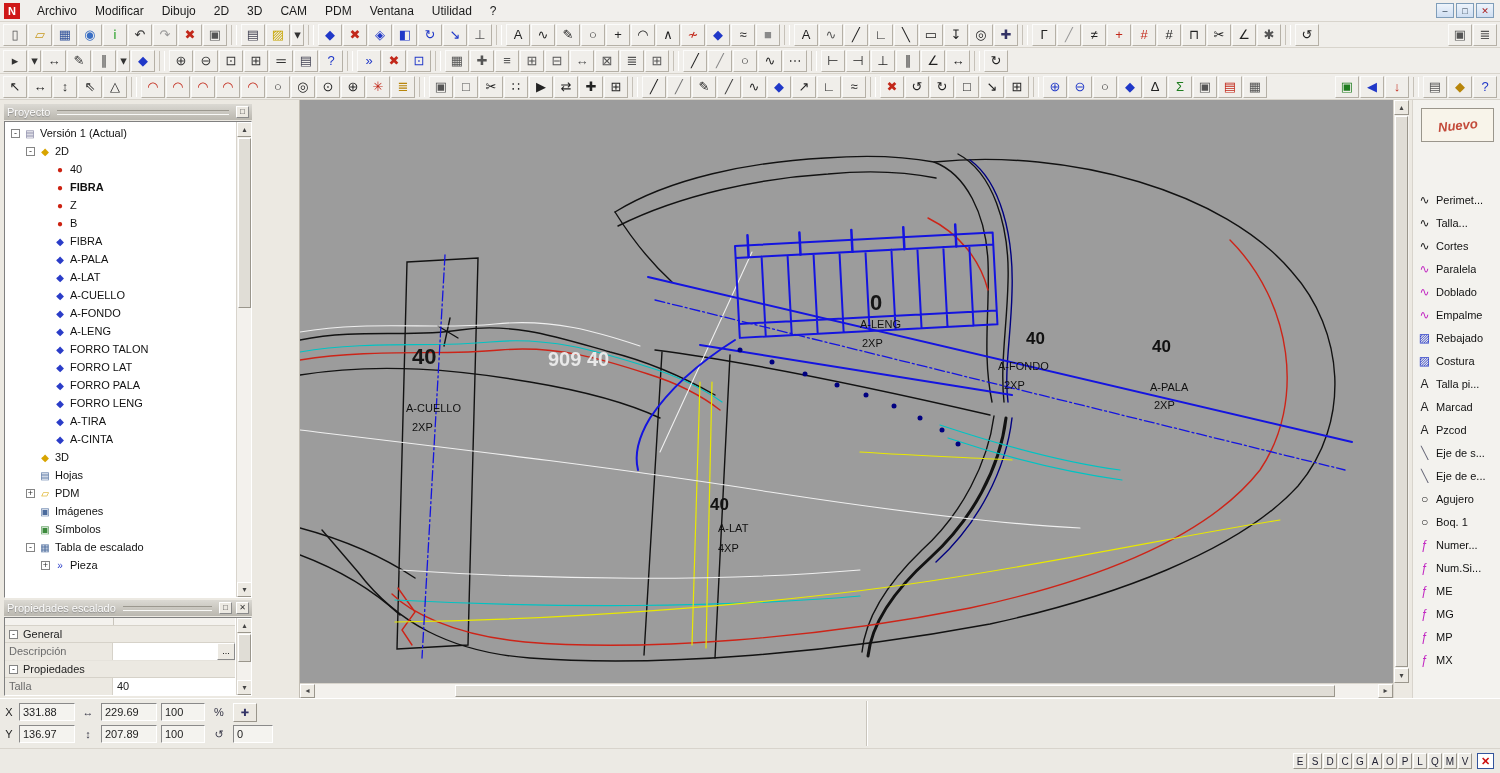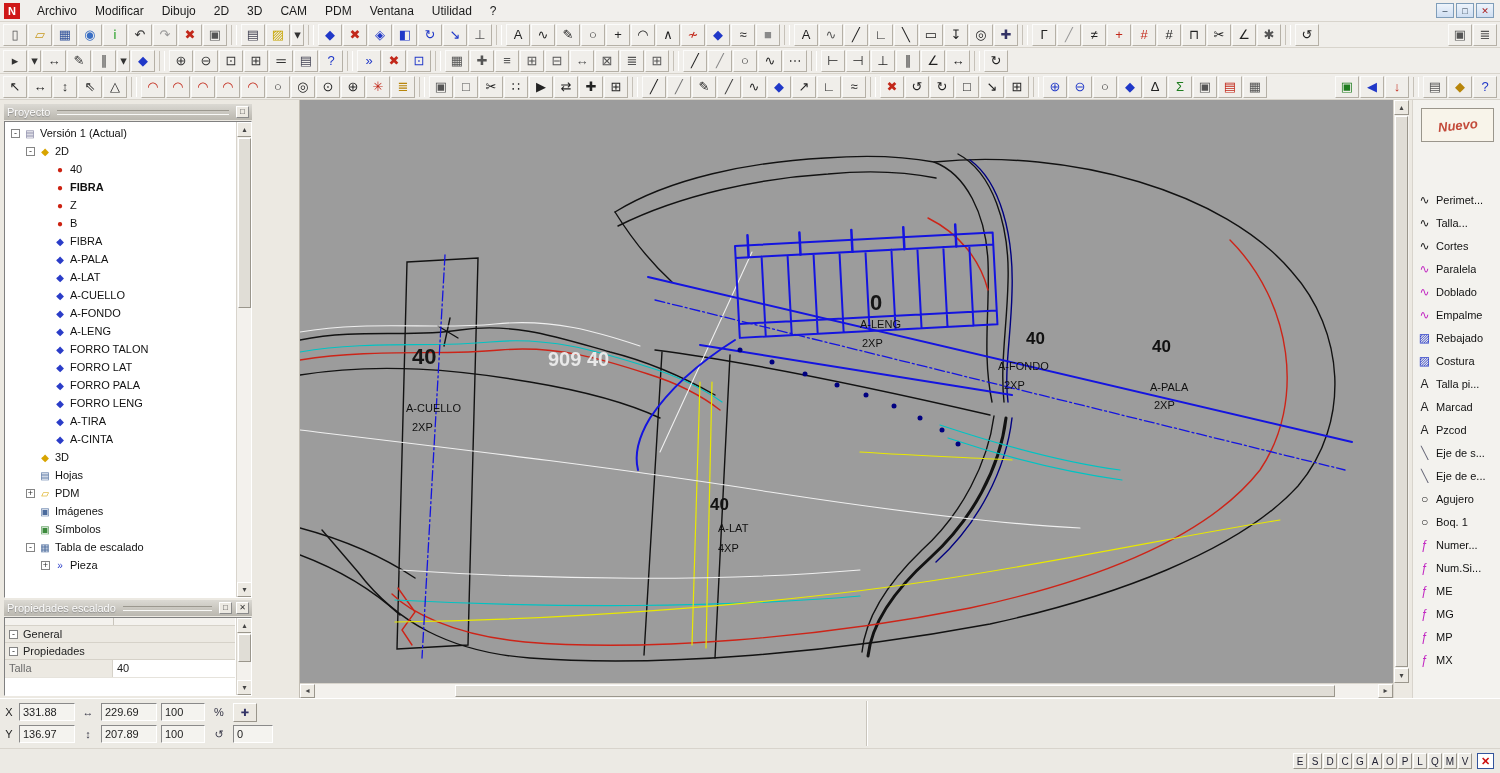--- a/index.html
+++ b/index.html
@@ -736,20 +736,25 @@
         <span class="ptbtn">✕</span>
       </div>
       <div class="panelbody">
         <div style="position:absolute;left:0;top:0;right:16px;bottom:0;overflow:hidden;">
           <div class="propstrip">
               <span class="mid"></span>
             </div>
         <div class="prophead">
               <span class="treebox">-</span>
               <span>General</span>
+            </div>
+            <div class="proprow">
+              <span class="proplabel">Descripción</span>
+              <span class="propvalue"></span>
+              <button class="propbtn">...</button>
             </div>
             <div class="prophead">
               <span class="treebox">-</span>
               <span>Propiedades</span>
             </div>
             <div class="proprow">
               <span class="proplabel">Talla</span>
               <span class="propvalue">40</span>
             </div>
           </div>

